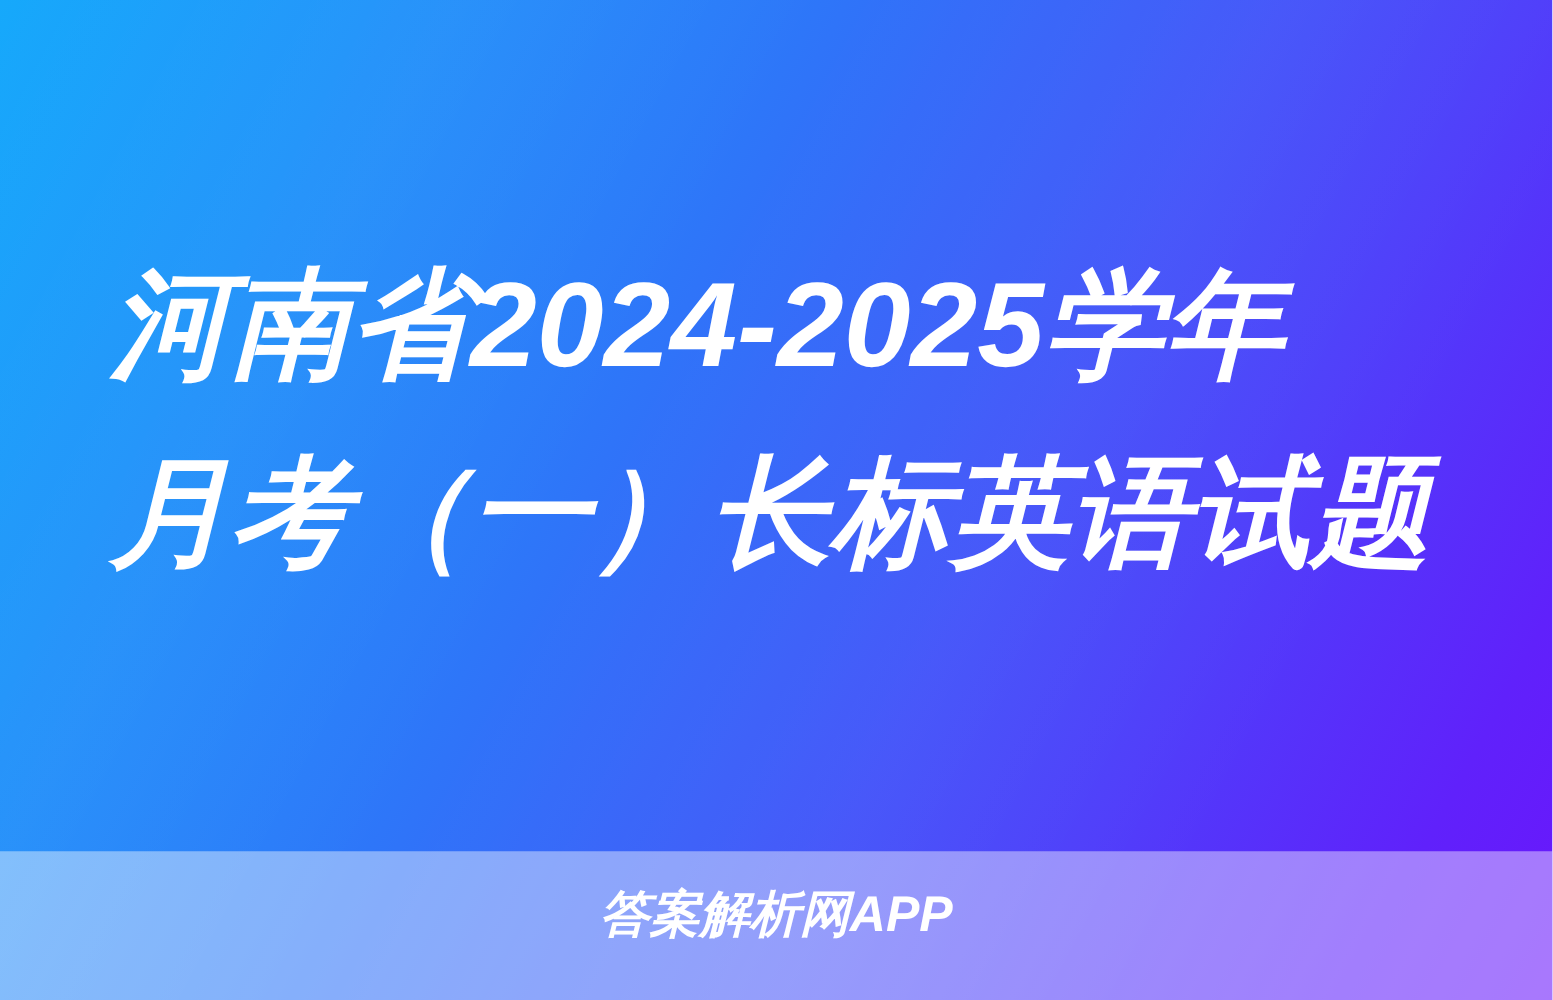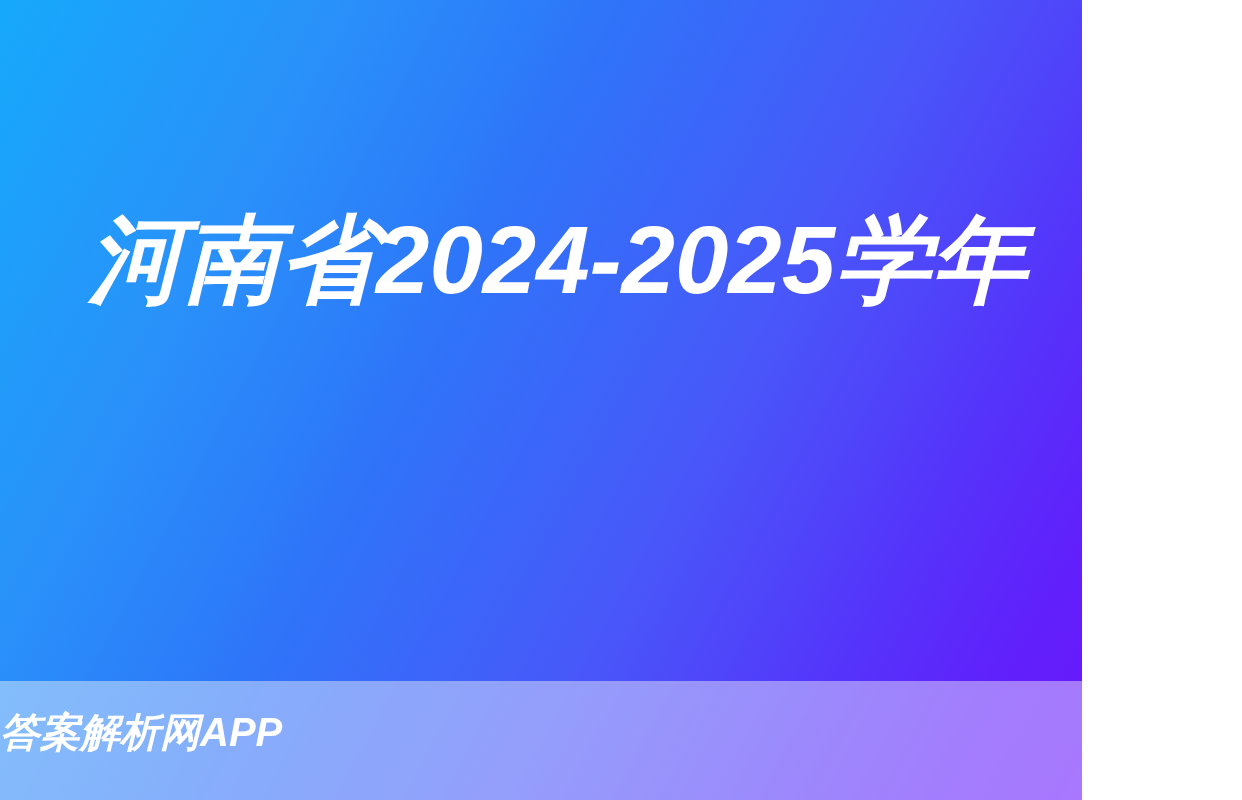--- a/index.html
+++ b/index.html
@@ -6,21 +6,21 @@
     margin: 0;
     padding: 0;
     background: #ffffff;
   }
   body {
     font-family: "Liberation Sans", "DejaVu Sans", sans-serif;
   }
 
   .card {
     position: relative;
-    width: 1082px;
+    width: 1242px;
     height: 800px;
     overflow: hidden;
     background: linear-gradient(118deg,
         #16A9FB 0%,
         #1F93FA 18%,
         #2B7BF9 36%,
         #3C5DF9 56%,
         #4F3EFA 74%,
         #6021FB 90%,
         #6A16FC 100%);
@@ -64,38 +64,39 @@
     top: 681px;
     height: 119px;
     background: rgba(255,255,255,0.42);
   }
 
   .footer-text {
     position: absolute;
     left: 0;
     right: 0;
     top: 708px;
-    text-align: left;
+    text-align: center;
     font-size: 40px;
     line-height: 48px;
     font-weight: 700;
     font-style: italic;
     color: #ffffff;
     letter-spacing: 0px;
     white-space: nowrap;
   }
 </style>
 </head>
 <body>
 
 <div class="card">
 
   <div class="sheen"></div>
 
   <div class="title-block">
     <div class="title-line">河南省2024-2025学年</div>
+    <div class="title-line">月考（一）长标英语试题</div>
   </div>
 
   <div class="footer-bar"></div>
 
   <div class="footer-text">答案解析网APP</div>
 
 </div>
 
 </body></html>

